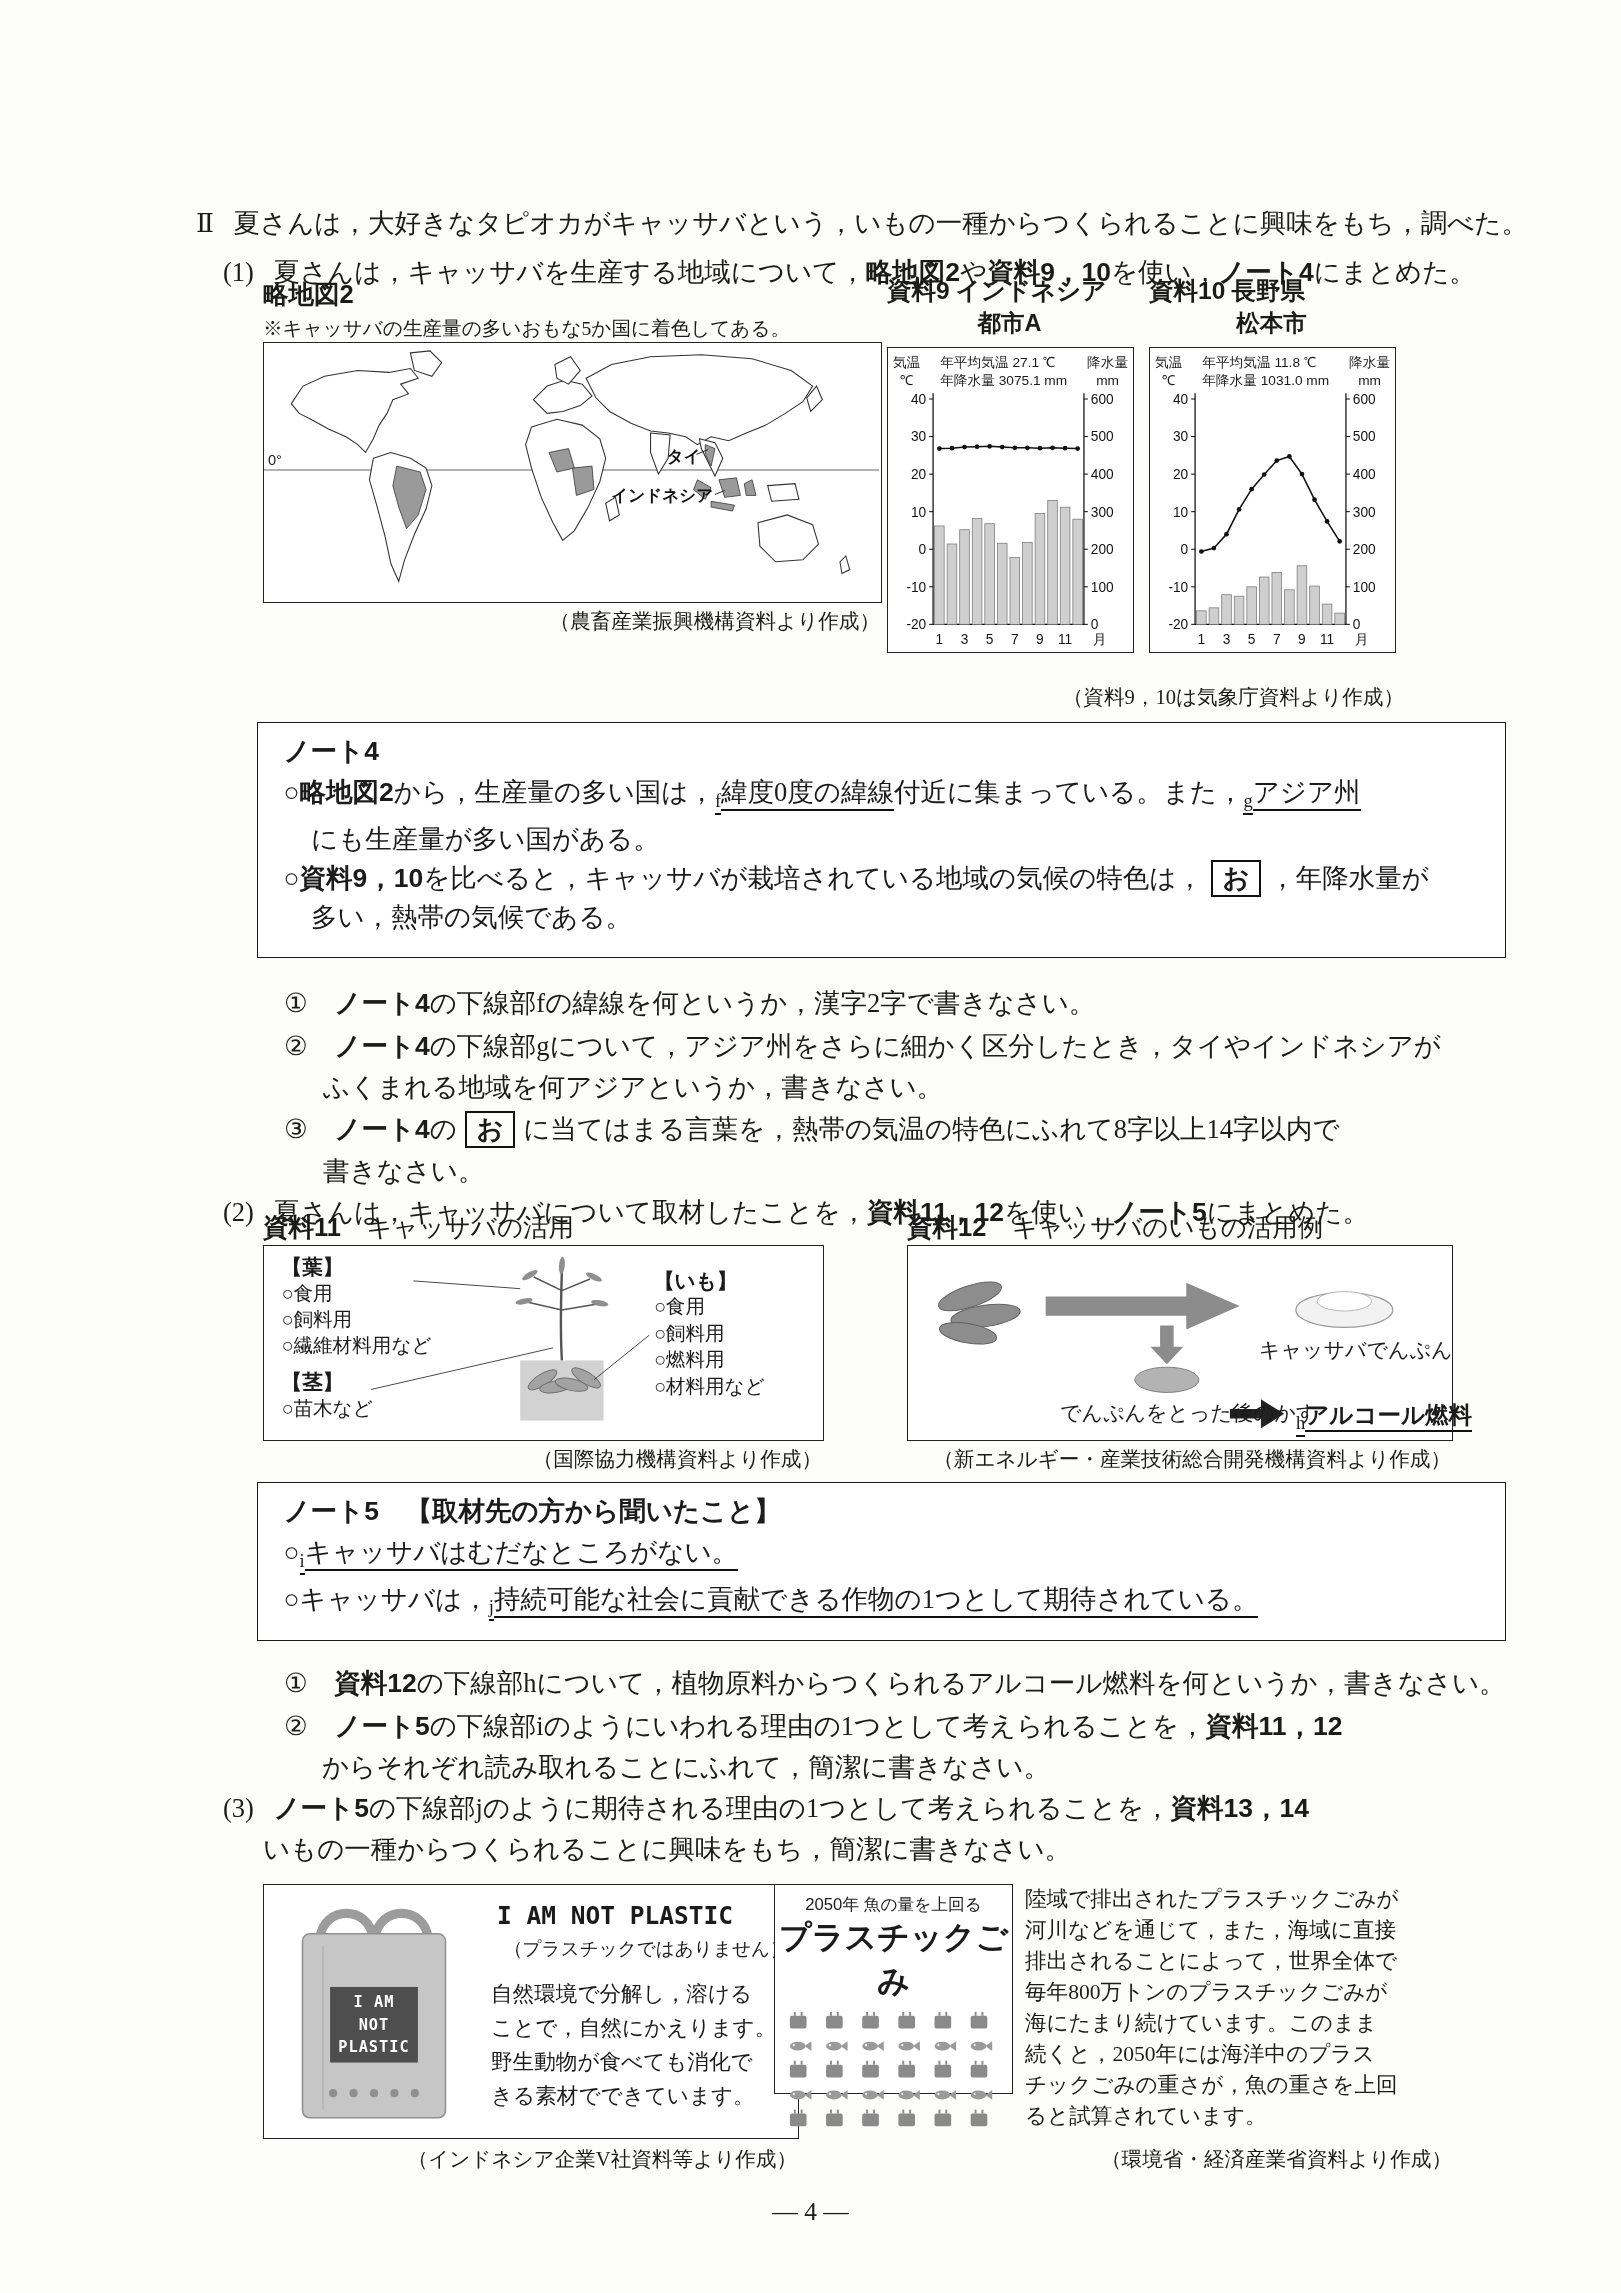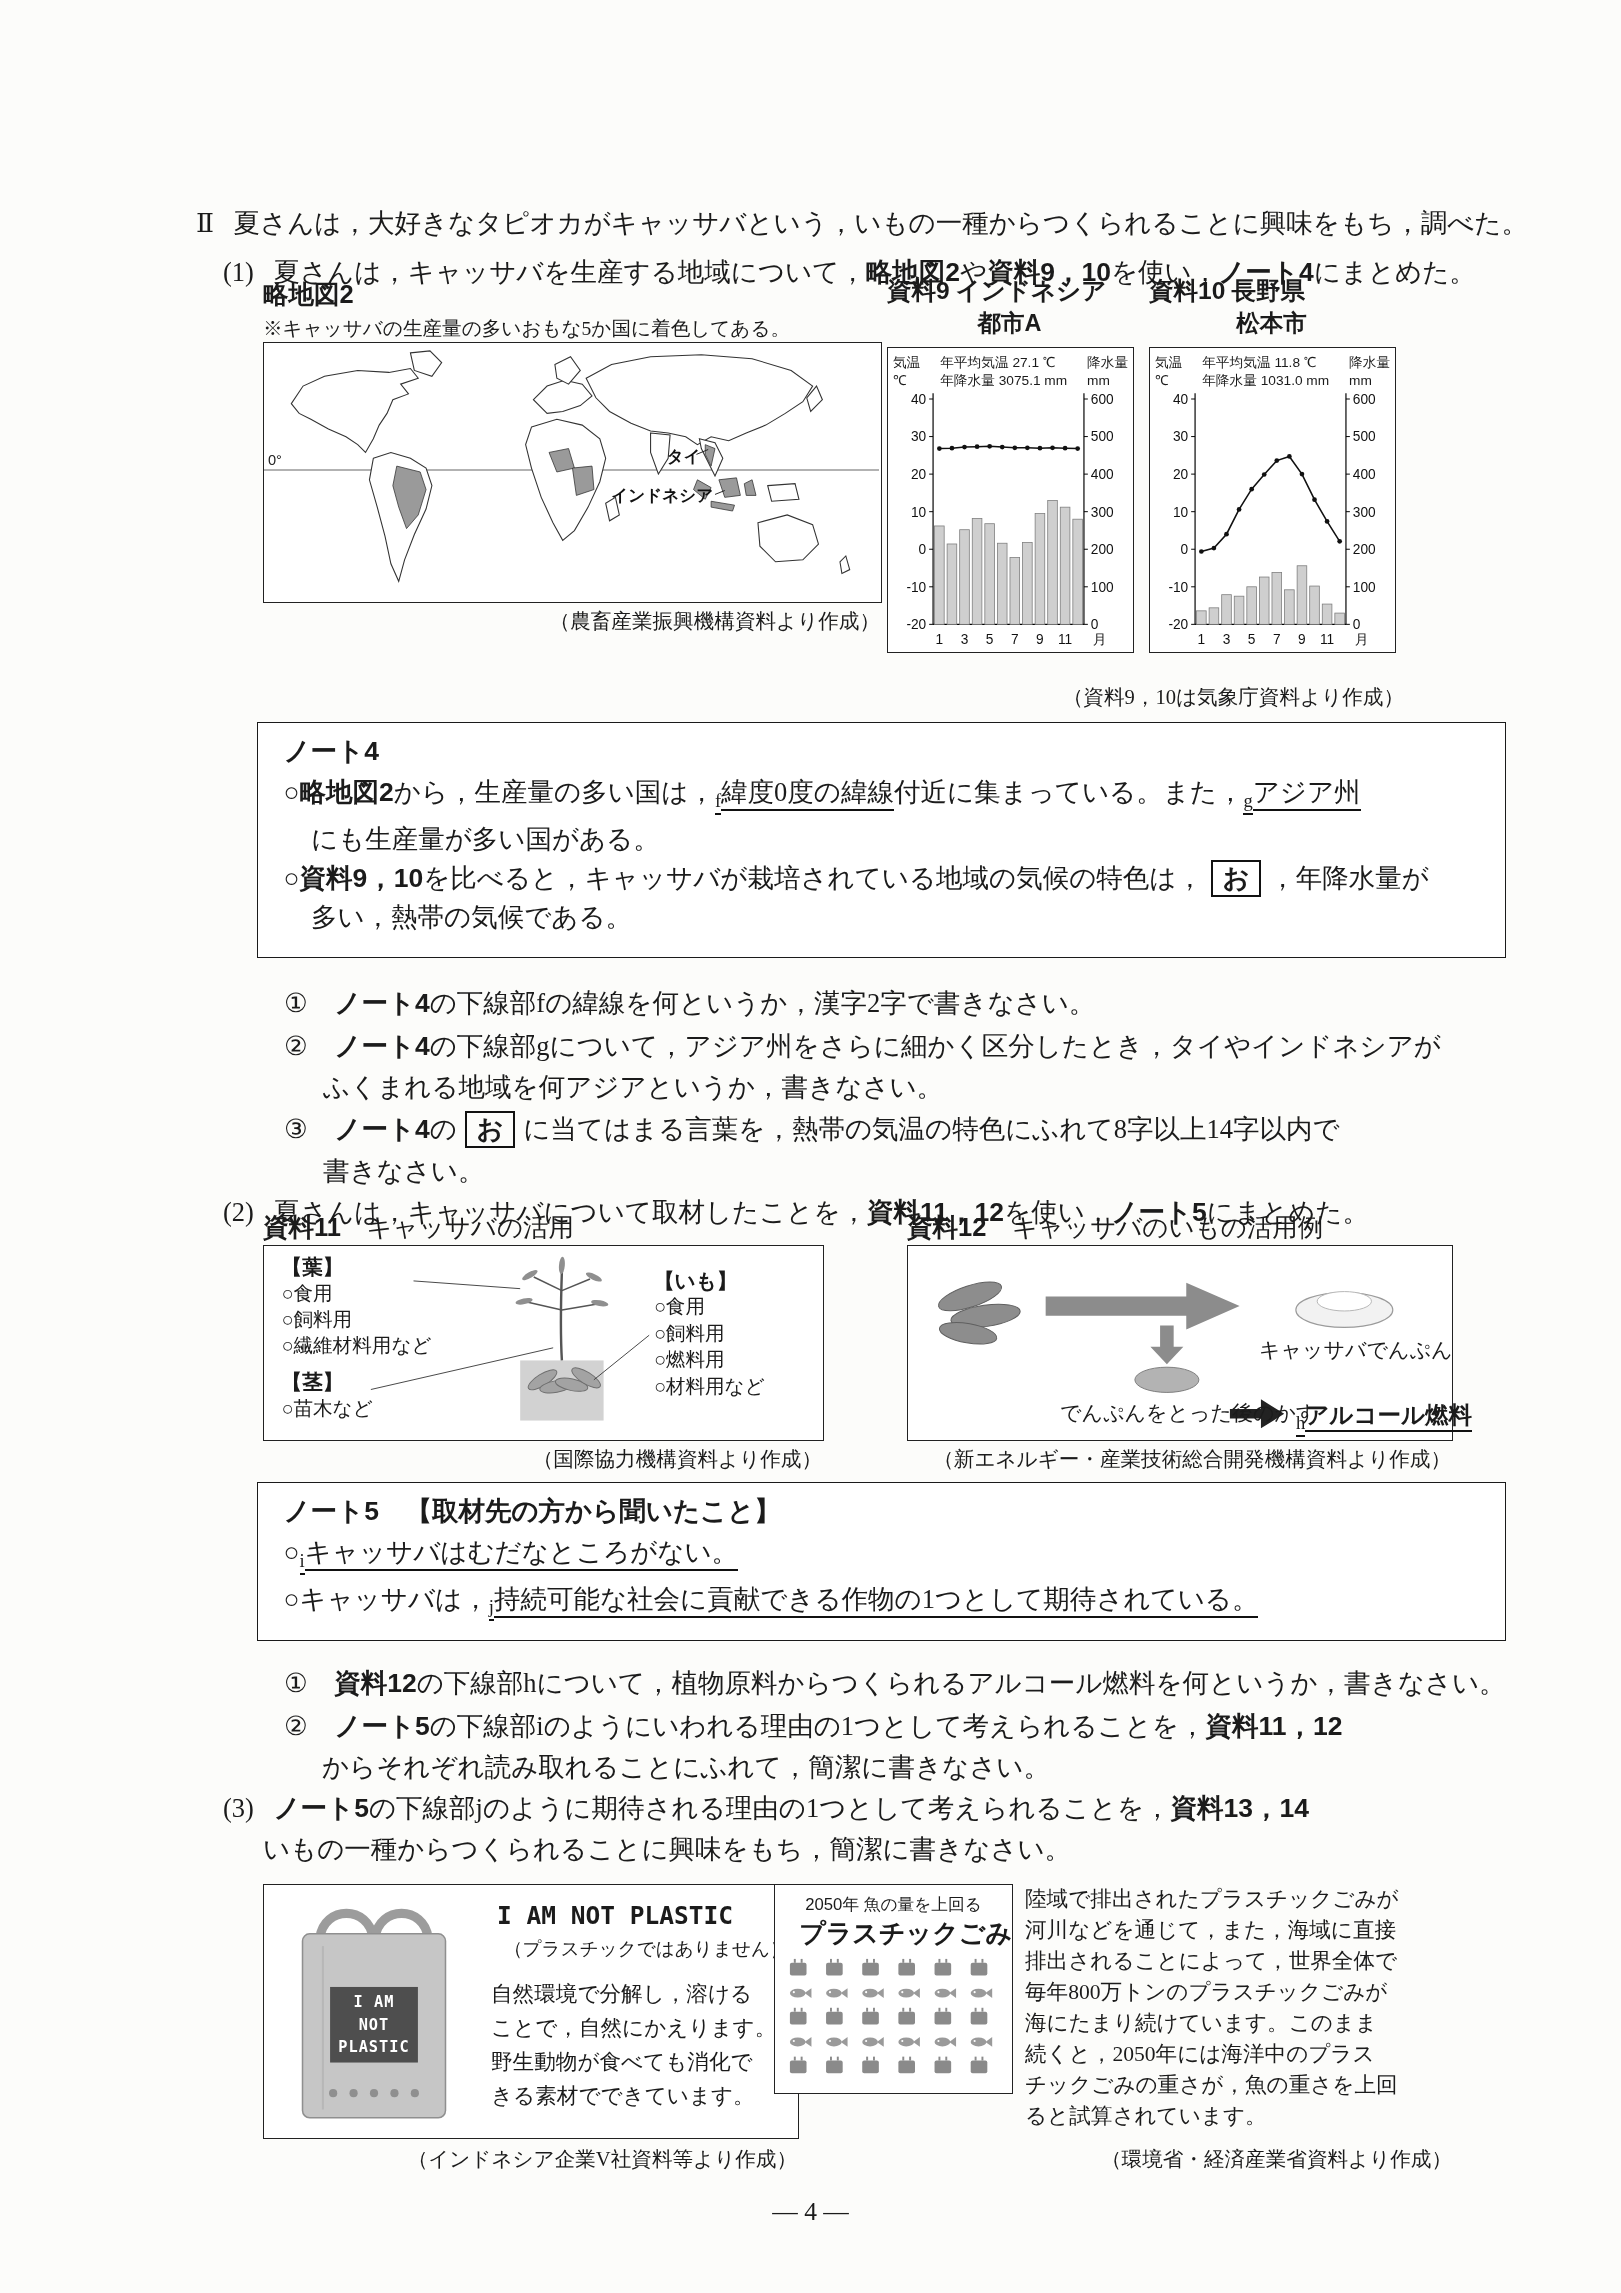--- a/index.html
+++ b/index.html
@@ -22,38 +22,38 @@
   
   .map-note{position:absolute;font-size:19.6px;white-space:nowrap}
   
   .chart-col{position:absolute;width:279px}
   .chart-title{white-space:nowrap;font-size:24.5px}
   .chart-city{text-align:center;width:245px;font-size:23.5px;
               font-family:"Liberation Sans",sans-serif;font-weight:600}
   .chart-box{margin-top:7.8px;width:245px;border:1.6px solid #222;background:#fff}
   .cb-head{display:flex;justify-content:space-between;padding:5.9px 4.9px 0 4.9px;
            font-size:13.7px;line-height:1.3;font-family:"Liberation Sans",sans-serif}
-  .cb-unit{text-align:left}
+  .cb-unit{text-align:center}
   .climate-svg{display:block;font-family:"Liberation Sans",sans-serif}
   
   .s11-head{font-size:20.6px;font-family:"Liberation Sans",sans-serif;font-weight:600;line-height:1.3}
   .s11-items{font-size:19.6px;line-height:1.35}
   
   .s12-label{position:absolute;font-size:21px;white-space:nowrap}
   .s12-fuel{position:absolute;font-size:23.5px;white-space:nowrap}
   
   .s13-heading{position:absolute;font-family:"DejaVu Sans Mono","Liberation Mono",monospace;
                font-weight:bold;font-size:24.5px;white-space:nowrap}
   .s13-sub{position:absolute;font-size:18.6px;white-space:nowrap}
   .s13-body{position:absolute;font-size:21.6px;line-height:34px;white-space:nowrap}
   .bag-text{fill:#fff;font-family:"DejaVu Sans Mono","Liberation Mono",monospace;font-weight:bold;font-size:15px;letter-spacing:1px}
   
   .s14-g{position:absolute;border:1.6px solid #222;background:#fff}
   .s14-h1{text-align:center;font-size:16.7px;margin-top:7.8px;font-family:"Liberation Sans",sans-serif}
-  .s14-h2{text-align:right;font-size:26px;font-family:"Liberation Sans",sans-serif;font-weight:700}
+  .s14-h2{text-align:center;font-size:32px;font-family:"Liberation Sans",sans-serif;font-weight:700}
   .s14-body{position:absolute;font-size:21.6px;line-height:31px;white-space:nowrap}
   .footer{position:absolute;width:100%;text-align:center;font-size:25.5px}
   svg text{font-family:"Liberation Sans","DejaVu Sans",sans-serif}
 </style>
 </head>
 <body>
 
 <div class="page">
 
   <p class="ln" style="left:196px;top:179px">

